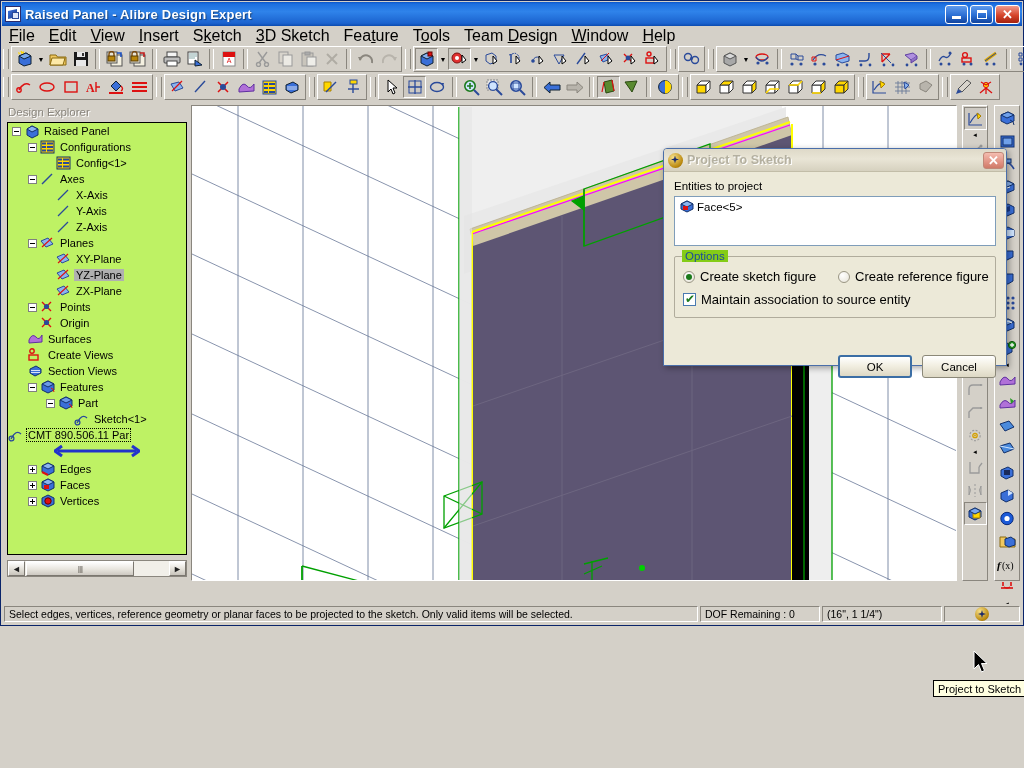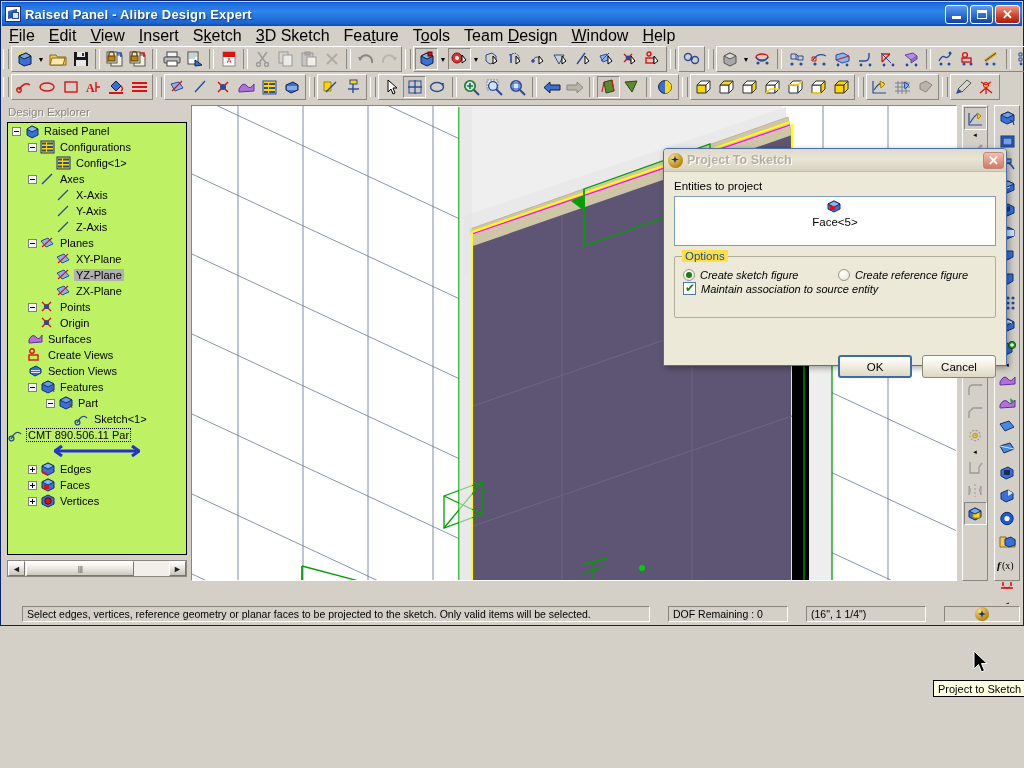--- a/index.html
+++ b/index.html
@@ -274,33 +274,33 @@
     color: #ffffff; font-size: 13px; font-weight: bold; line-height: 1;
   }
   .dlg-body { padding: 8px 10px 0 10px; position: relative; height: 100%; box-sizing: border-box;}
   .dlg-label { font-size: 11.5px; color: #000; margin-bottom: 4px; }
   .entity-list {
     height: 50px; background: #ffffff;
     border: 1px solid #7f9db9;
     box-sizing: border-box;
     padding: 3px 4px;
   }
-  .entity-item { display: flex; align-items: center; font-size: 11.5px; flex-direction: column; }
+  .entity-item { display: flex; align-items: center; font-size: 11.5px; }
   .entity-icon { width: 16px; height: 14px; flex: 0 0 16px; margin-right: 2px; }
   .groupbox {
     margin-top: 10px; position: relative;
     border: 1px solid #b0ac9c;
     border-radius: 2px;
     padding: 12px 8px 8px 8px;
     box-sizing: border-box;
     height: 62px;
   }
   .groupbox-legend {
     position: absolute; top: -7px; left: 7px;
-    background: #fde047; padding: 0 3px;
+    background: #84cc16; padding: 0 3px;
     font-size: 11.5px; color: #1a4a9c;
   }
   .opt-row { display: flex; align-items: center; }
   .radio {
     width: 12px; height: 12px; flex: 0 0 12px; margin-right: 5px;
     border-radius: 50%;
     background: radial-gradient(circle at 35% 32%, #ffffff, #e6e3d6);
     border: 1px solid #9a9684;
     box-sizing: border-box; position: relative;
   }
@@ -310,21 +310,21 @@
   }
   .checkbox {
     width: 13px; height: 13px; flex: 0 0 13px; margin-right: 5px;
     background: #ffffff; border: 1px solid #4a7ab0;
     box-sizing: border-box; position: relative;
   }
   .checkbox.on::after {
     content:"✔"; position:absolute; left:1px; top:-2px;
     font-size: 12px; color: #1b7a1b; line-height: 14px;
   }
-  .opt-label { font-size: 11px; color: #000; white-space: nowrap; font-style: italic; }
+  .opt-label { font-size: 13px; color: #000; white-space: nowrap; }
   .opt-col { flex: 0 0 155px; display: flex; align-items: center; }
   .dlg-buttons {
     position: absolute; right: 10px; bottom: 10px;
     display: flex; gap: 10px;
   }
   .dlg-btn {
     width: 74px; height: 23px;
     font-size: 11.5px; color: #000;
     background: linear-gradient(to bottom, #ffffff 0%, #f2efe2 45%, #ddd8c4 100%);
     border: 1px solid #8b8878; border-radius: 3px;
@@ -341,23 +341,23 @@
     padding: 1px 4px; white-space: nowrap;
     box-sizing: border-box; height: 17px; line-height: 15px;
   }
   .cursor {
     position: absolute; left: 972px; top: 649px;
     width: 16px; height: 26px; pointer-events: none;
   }
 
   
   .statusbar {
-    position: absolute; left: 19px; right: 1px; bottom: 1px; height: 20px;
+    position: absolute; left: 1px; right: 1px; bottom: 1px; height: 20px;
     background: #d4d0c8;
-    display: flex; align-items: stretch; gap: 18px;
+    display: flex; align-items: stretch; gap: 2px;
     padding: 2px 2px; box-sizing: border-box; margin-top: 6px;
   }
   .sb-panel {
     border: 1px solid #8a867e;
     border-right-color: #ffffff; border-bottom-color: #ffffff;
     box-sizing: border-box;
     display: flex; align-items: center;
     font-size: 10.5px; color: #000;
     padding: 0 4px; overflow: hidden; white-space: nowrap;
   }
@@ -1657,21 +1657,21 @@
         <div class="opt-row">
           <div class="opt-col">
             <span class="radio on"></span>
             <span class="opt-label">Create sketch figure</span>
           </div>
           <div class="opt-col">
             <span class="radio"></span>
             <span class="opt-label">Create reference figure</span>
           </div>
         </div>
-        <div class="opt-row" style="margin-top:1px">
+        <div class="opt-row" style="margin-top:8px">
           <span class="checkbox on"></span>
           <span class="opt-label">Maintain association to source entity</span>
         </div>
       </div>
 
       <div class="dlg-buttons">
         <div class="dlg-btn default">OK</div>
         <div class="dlg-btn">Cancel</div>
       </div>
     </div>

